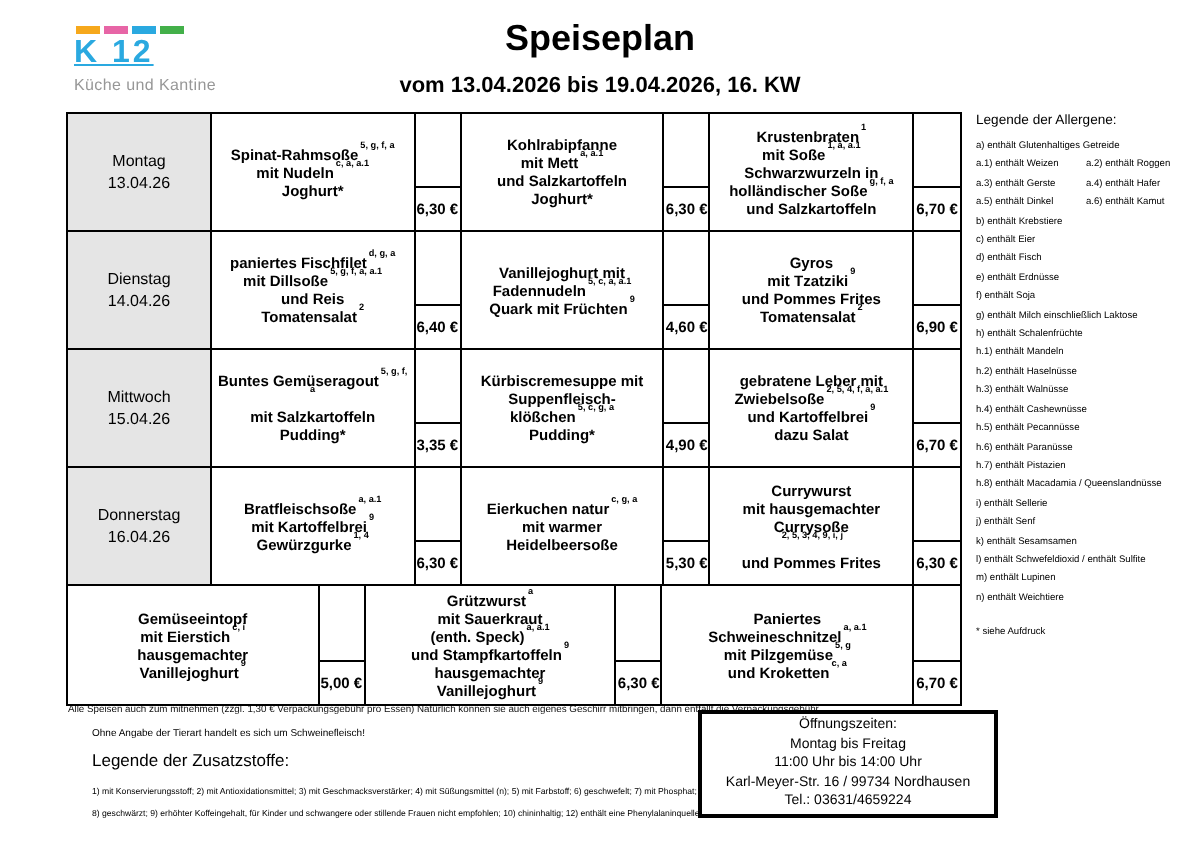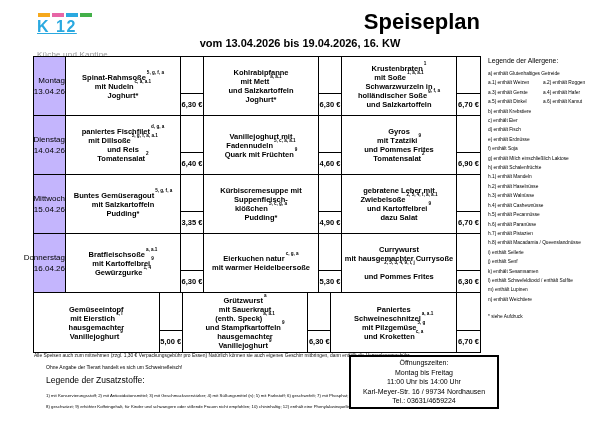--- a/index.html
+++ b/index.html
@@ -5,35 +5,35 @@
   html,body{margin:0;padding:0;}
   body{
     width:600px;height:424px;position:relative;background:#fff;color:#000;
     font-family:"Liberation Sans", sans-serif;overflow:hidden;
   }
   
   .logo{position:absolute;left:37px;top:13px;}
   .dashes{display:flex;gap:2px;margin-left:1px;margin-bottom:2px;}
   .dash{width:12px;height:4px;background:#ccc;}
   .k12{font-size:16px;font-weight:bold;letter-spacing:1.5px;line-height:1.05;text-decoration:underline;}
-  .tagline{font-size:8px;color:#979797;margin-top:14px;letter-spacing:.2px;}
-  
-  .title{position:absolute;top:9px;left:120px;width:360px;text-align:right;
-    font-size:22px;font-weight:bold;}
+  .tagline{font-size:8px;color:#979797;margin-top:2px;letter-spacing:.2px;}
+  
+  .title{position:absolute;top:9px;left:120px;width:360px;text-align:center;
+    font-size:18px;font-weight:bold;}
   .subtitle{position:absolute;top:37px;left:120px;width:360px;text-align:center;
     font-size:11px;font-weight:bold;}
   
   .menu-table{position:absolute;left:33px;top:56px;width:448px;
     border:1px solid #000;box-sizing:border-box;}
   .menu-row{display:flex;height:59px;}
   .menu-row > div{border-right:1px solid #000;border-bottom:1px solid #000;box-sizing:border-box;}
   .menu-row > div:last-child{border-right:none;}
   .menu-row:last-child > div{border-bottom:none;}
-  .cell-day{width:32px;background:#c4b5fd;display:flex;flex-direction:column;
-    align-items:flex-end;justify-content:center;font-size:8px;line-height:11px;}
+  .cell-day{width:72px;background:#e5e5e5;display:flex;flex-direction:column;
+    align-items:center;justify-content:center;font-size:8px;line-height:11px;}
   .cell-meal{flex:1;display:flex;flex-direction:column;align-items:center;justify-content:center;
     text-align:center;font-size:7.5px;font-weight:bold;line-height:9px;padding:0 2px;}
   .cell-price{width:23px;display:flex;flex-direction:column;}
   .price-spacer{flex:1;border-bottom:1px solid #000;}
   .price-value{height:21px;display:flex;align-items:center;justify-content:center;
     font-size:7.5px;font-weight:bold;white-space:nowrap;}
   .meal-line sup{font-size:4.6px;line-height:0;position:relative;top:-2.5px;margin-left:1px;font-weight:bold;}
   
   .takeaway-note{position:absolute;left:34px;top:353px;width:450px;font-size:4.9px;
     white-space:nowrap;overflow:hidden;color:#111;}

